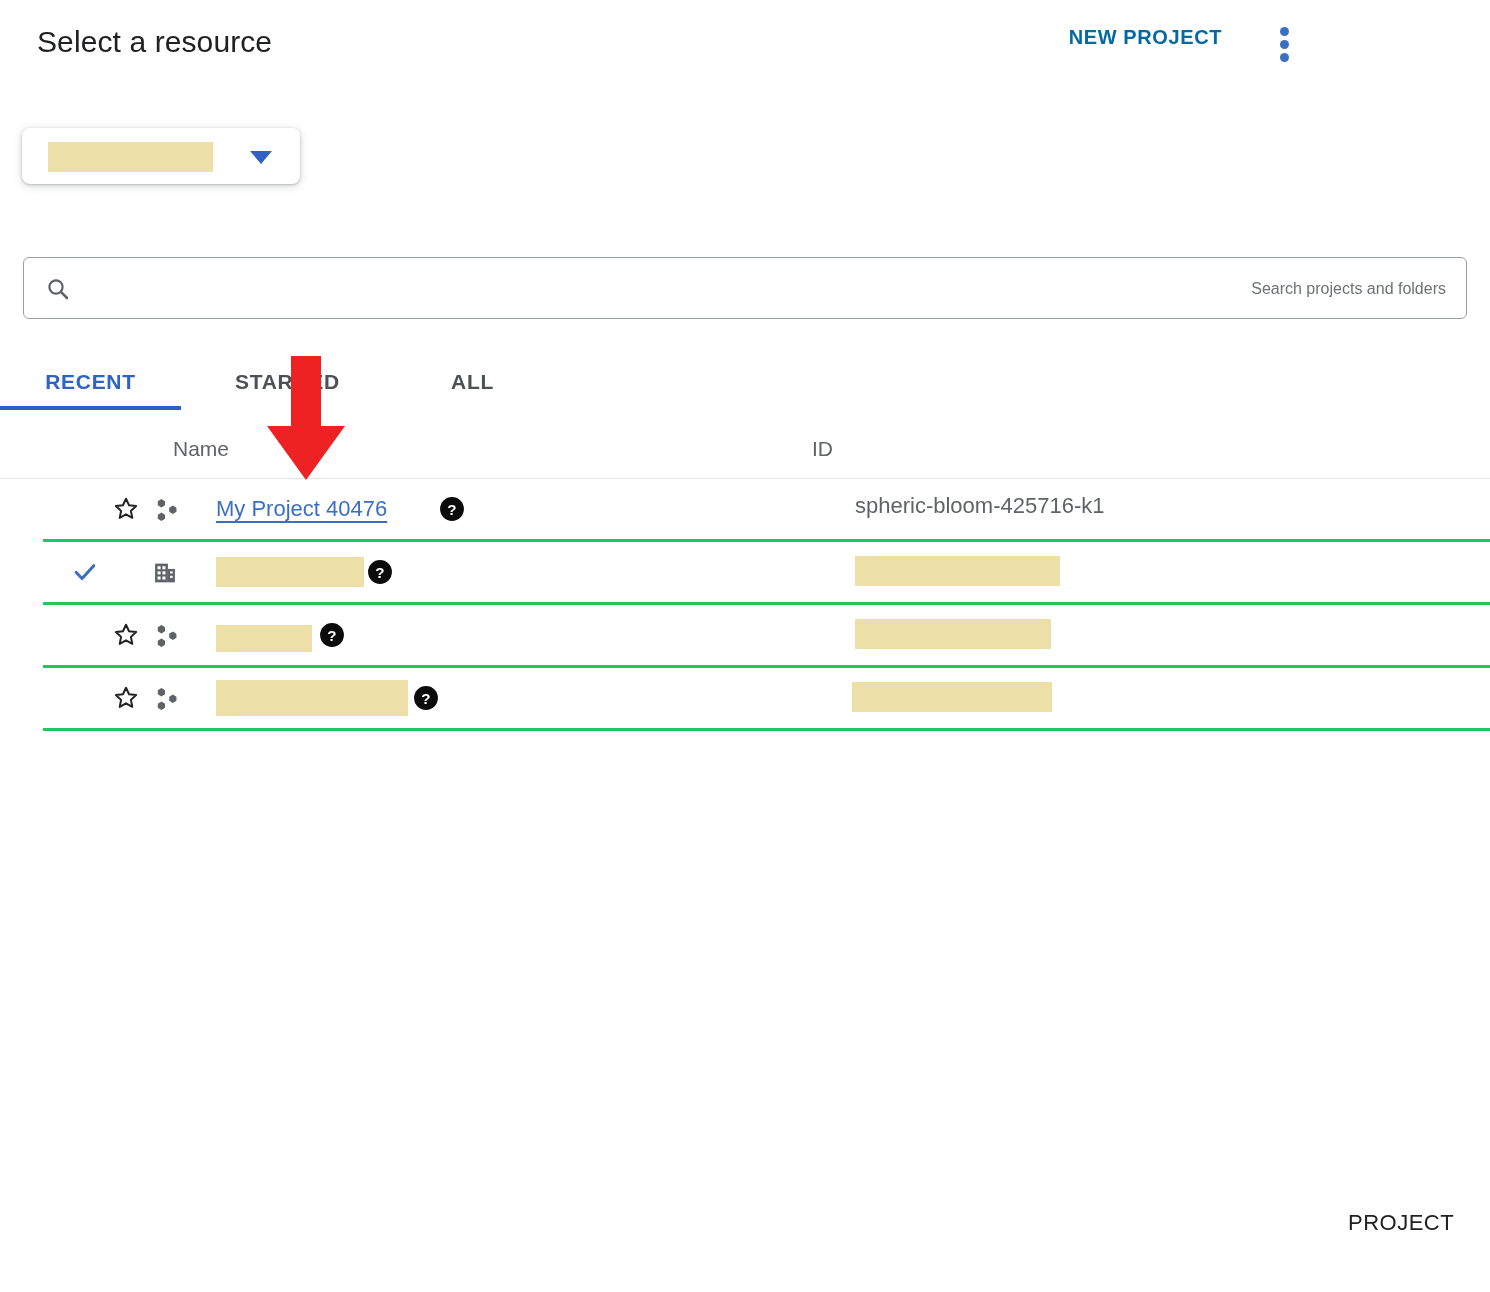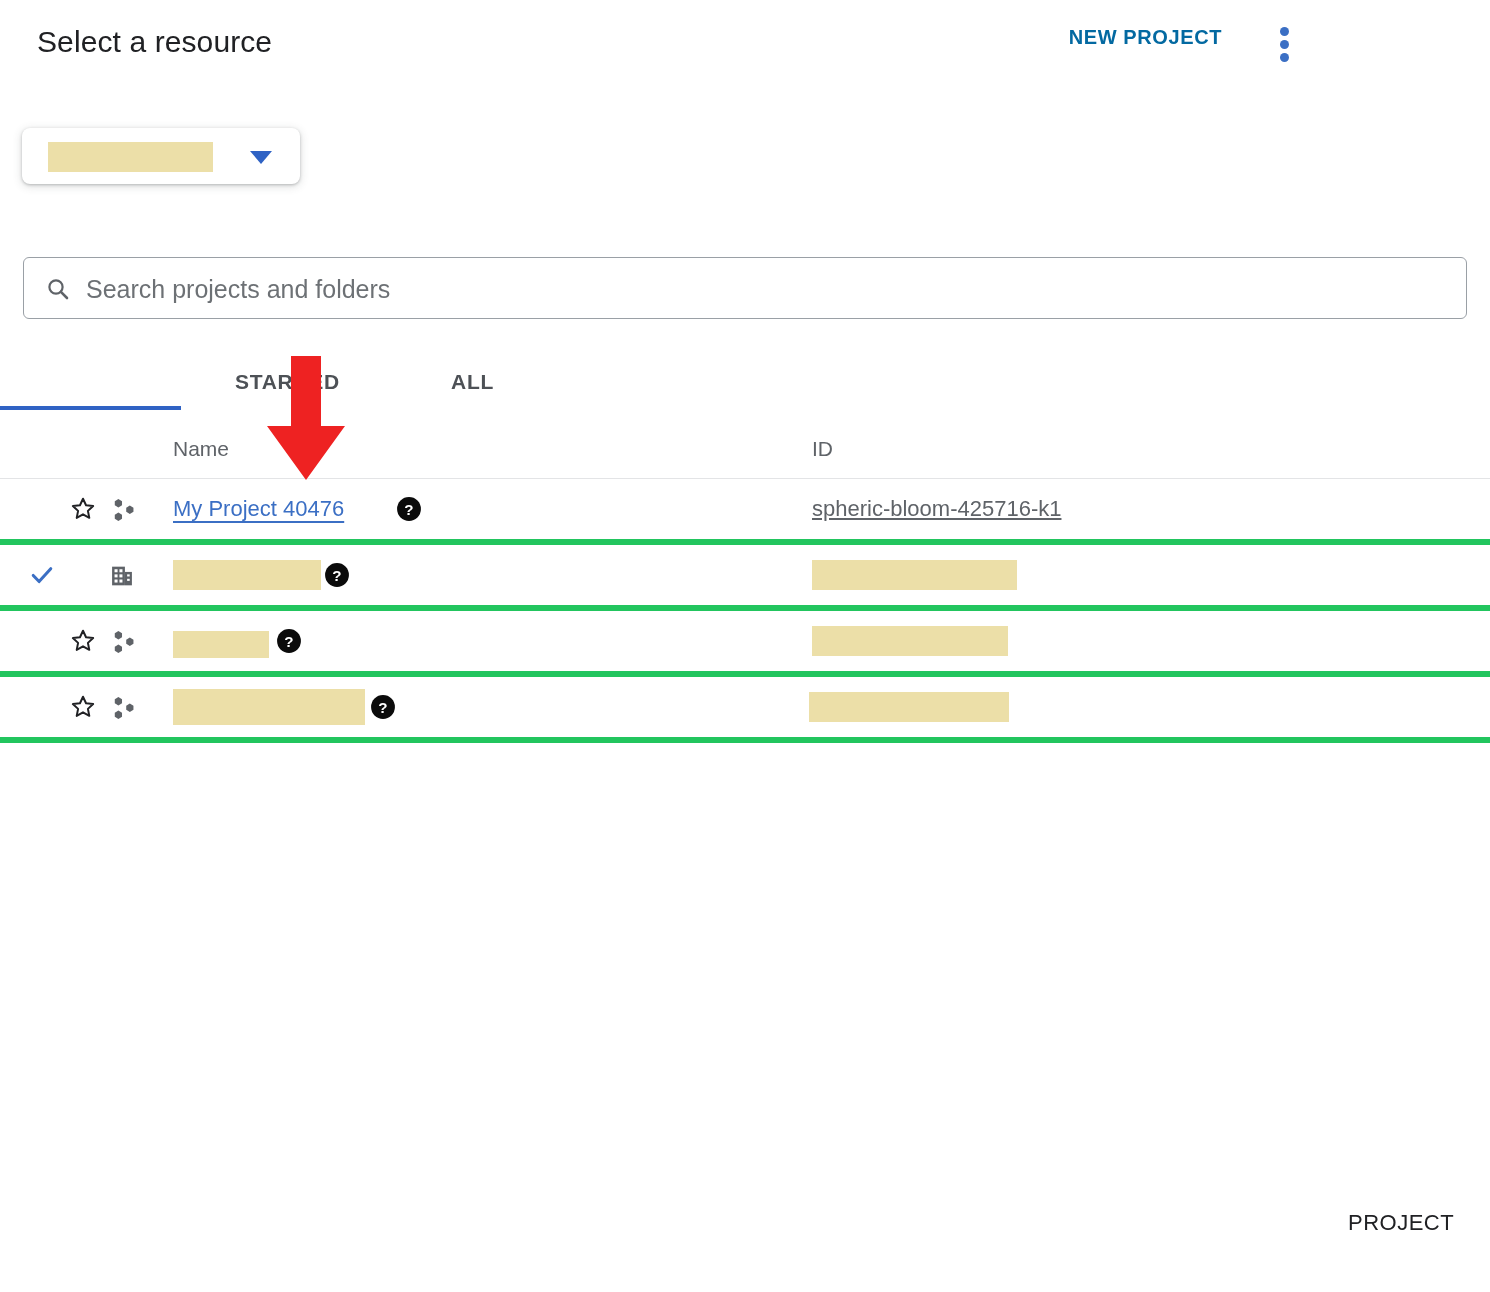--- a/index.html
+++ b/index.html
@@ -119,22 +119,23 @@
   .search-input {
     position: absolute;
     left: 60px;
     top: 0;
     width: 1360px;
     height: 60px;
     border: none;
     outline: none;
     background: transparent;
     font-family: "Liberation Sans", sans-serif;
-    font-size: 25px;
+    font-size: 16px;
     color: #202124;
+    text-align: right;
   }
   .search-input::placeholder {
     color: #6d7175;
     opacity: 1;
   }
 
   
   .tabs {
     position: absolute;
     left: 0;
@@ -184,21 +185,22 @@
     font-size: 21px;
     color: #5f6368;
     font-weight: 400;
   }
   .th-name { left: 173px; }
   .th-id   { left: 812px; }
 
   .row {
     position: relative;
     height: 60px;
-    border-bottom: 6px solid #22c55e;
+    border-bottom: 3px solid #22c55e;
+    margin-left: 43px;
   }
   .cell-star {
     position: absolute;
     left: 69px;
     top: 16px;
     width: 28px;
     height: 28px;
     cursor: pointer;
   }
   .cell-check {
@@ -241,24 +243,22 @@
     width: 26px;
     height: 26px;
     cursor: pointer;
   }
   .cell-id {
     position: absolute;
     left: 812px;
     top: 14px;
     height: 32px;
     display: flex;
-    align-items: center;
     font-size: 22px;
     color: #5f6368;
-    text-decoration: underline;
   }
   .id-redaction {
     display: inline-block;
     height: 30px;
     background: #ecdfa8;
   }
 
   
   .cancel-btn {
     position: absolute;
@@ -309,20 +309,21 @@
   <span class="search-icon">
     <svg width="24" height="24" viewBox="0 0 24 24">
       <circle cx="10" cy="10" r="6.6" fill="none" stroke="#5f6368" stroke-width="2.2"></circle>
       <line x1="14.9" y1="14.9" x2="21" y2="21" stroke="#5f6368" stroke-width="2.6" stroke-linecap="round"></line>
     </svg>
   </span>
   <input class="search-input" type="text" placeholder="Search projects and folders" style="">
 </div>
 
 <div class="tabs">
+  <div class="tab is-active" style="left:0px; width:181px;">RECENT</div>
   <div class="tab" style="left:181px; width:213px;">STARRED</div>
   <div class="tab" style="left:406px; width:133px;">ALL</div>
   <div class="tab-underline"></div>
 </div>
 
 <div class="table">
 
   <div class="thead">
     <div class="th th-name">Name</div>
     <div class="th th-id">ID</div>

